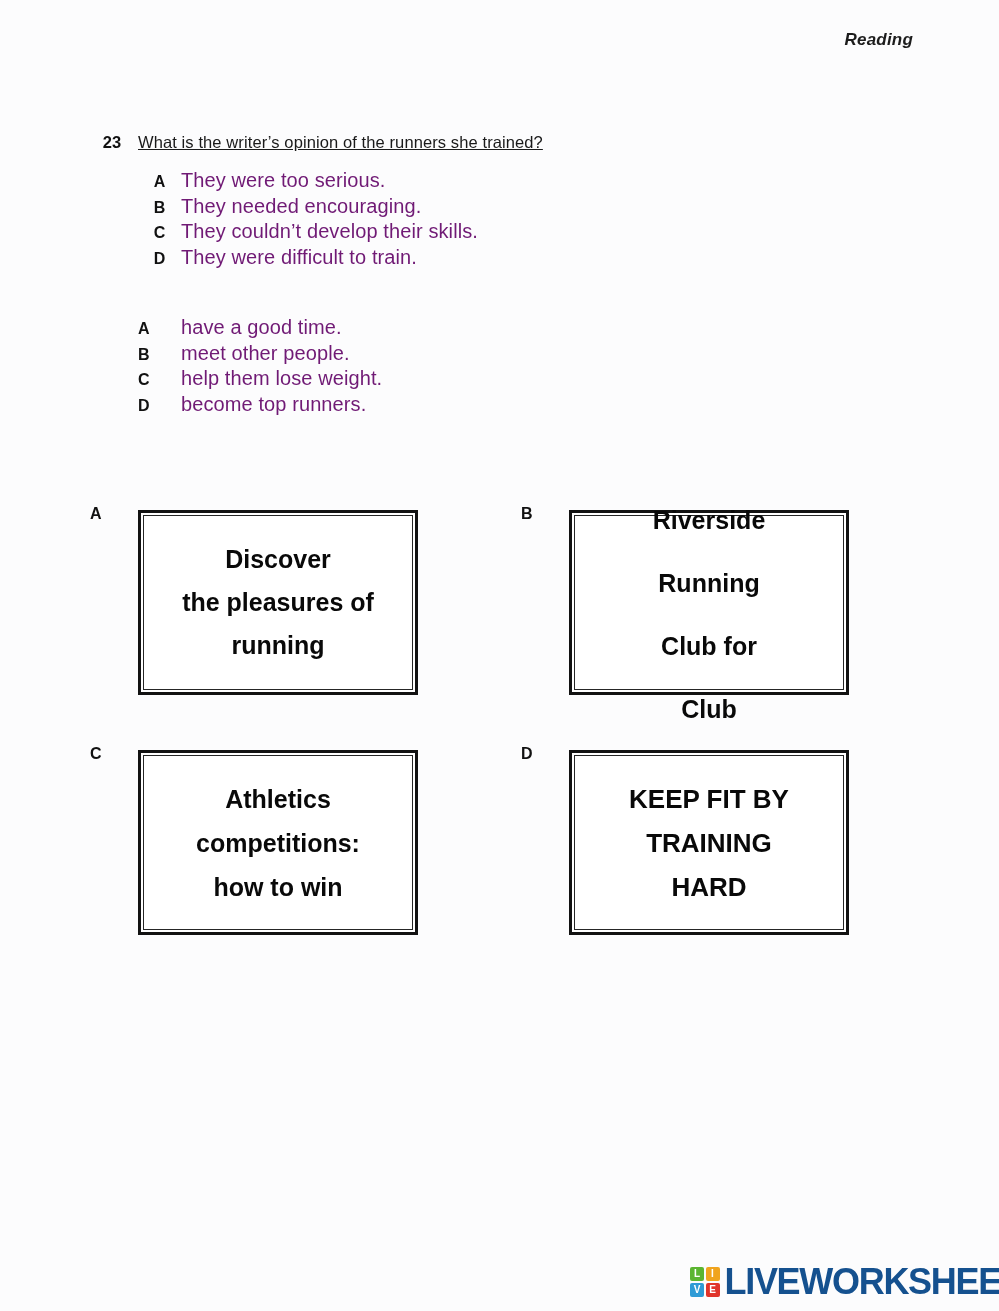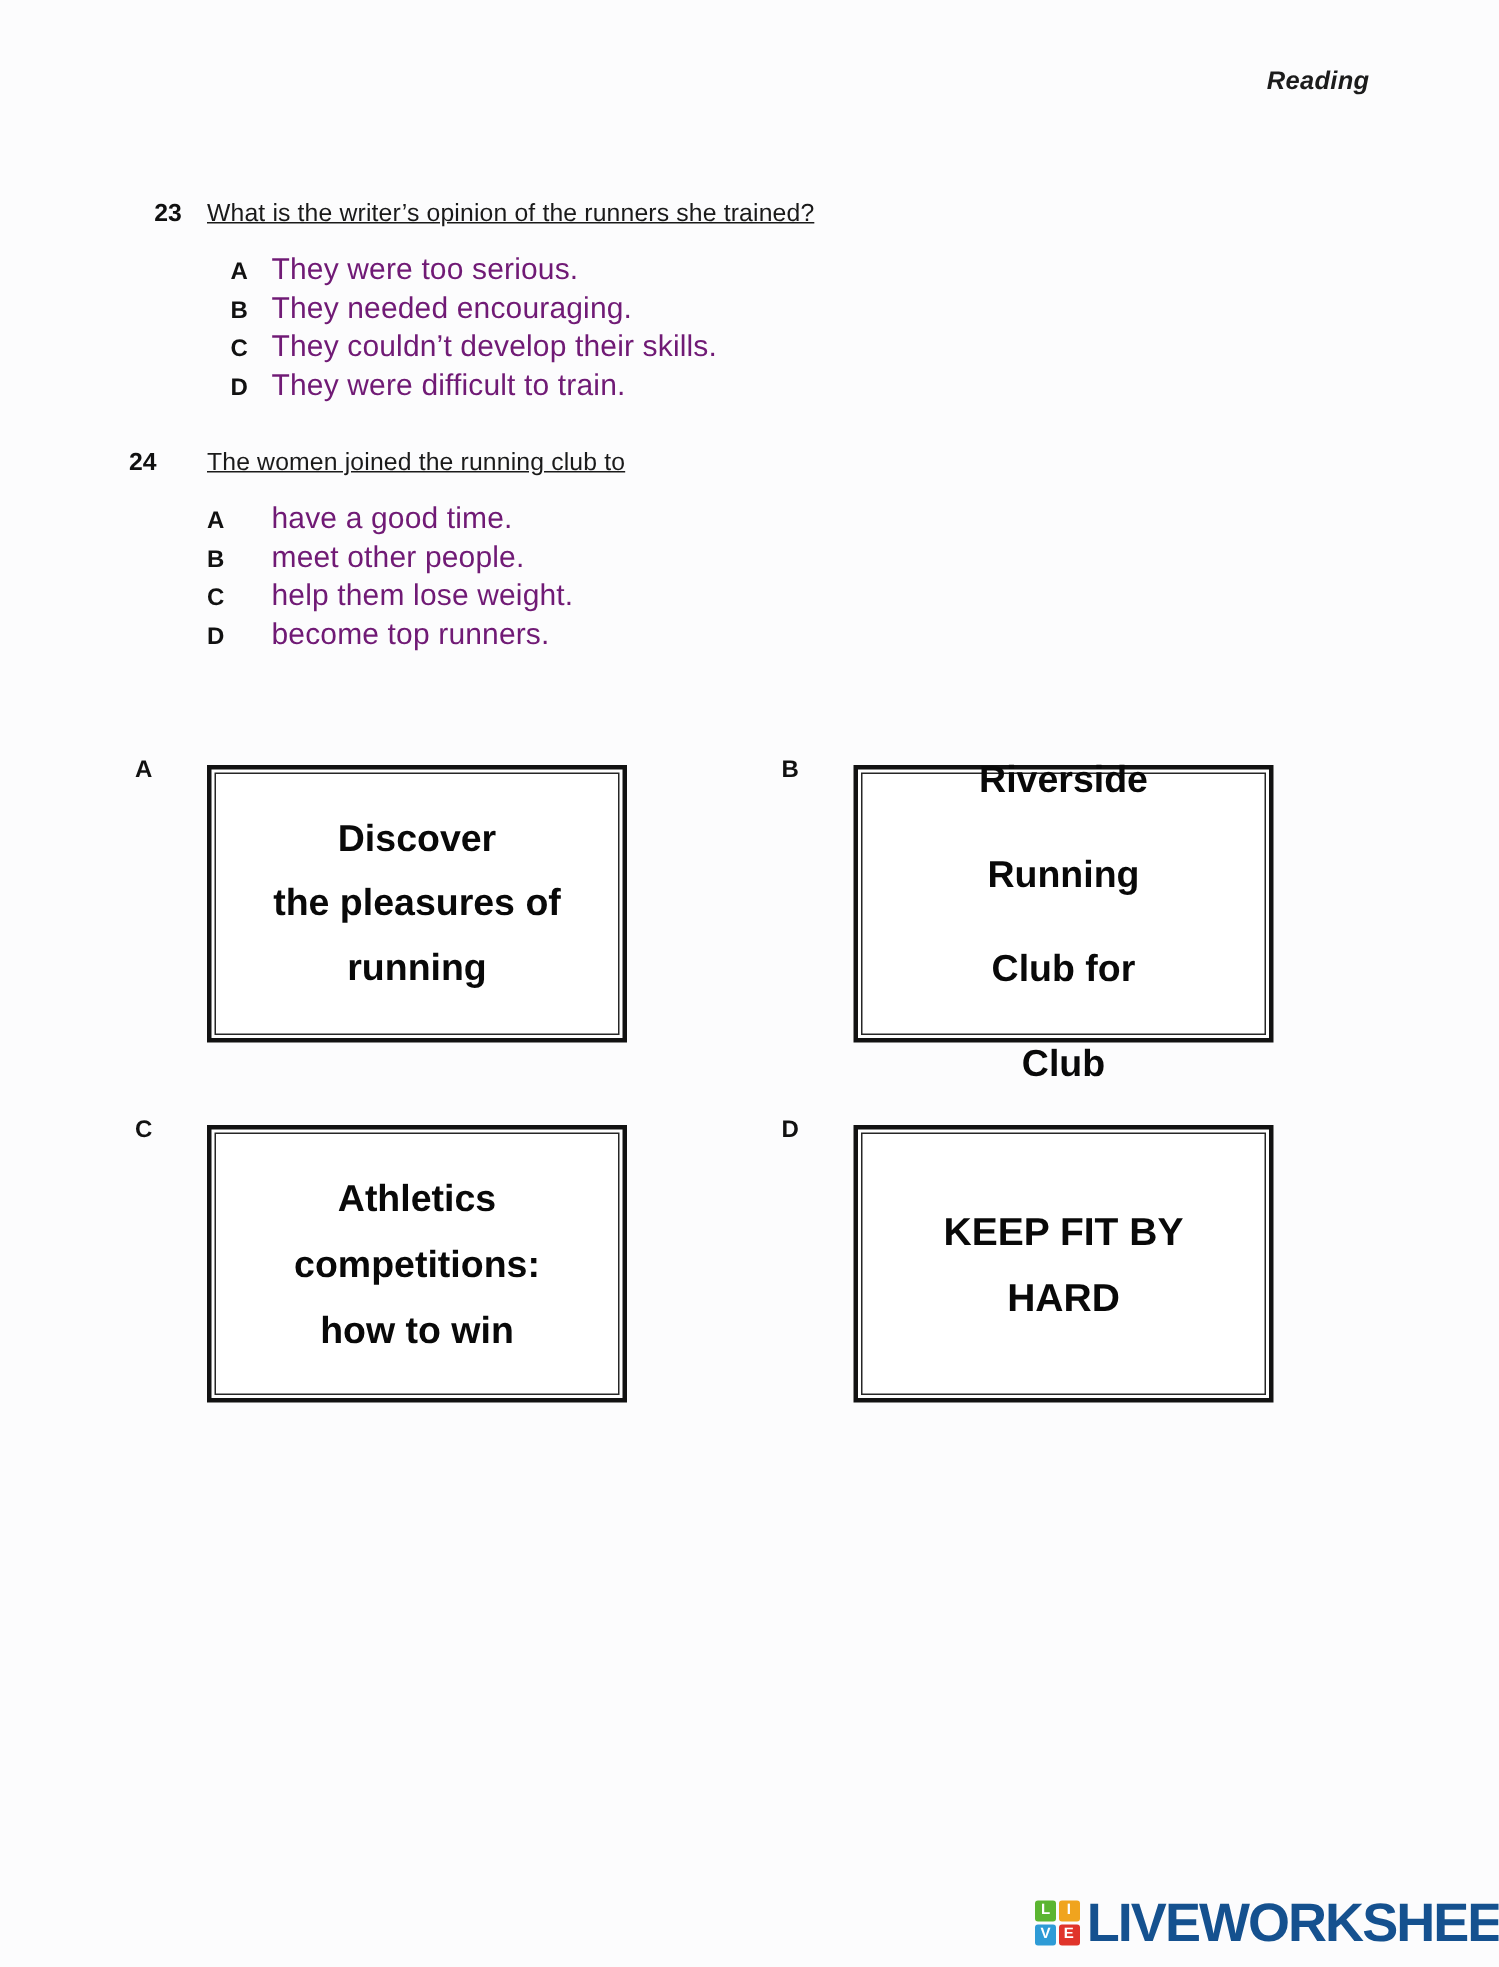--- a/index.html
+++ b/index.html
@@ -17,21 +17,21 @@
   }
 
   .page {
     position: absolute;
     inset: 0;
   }
 
   
   .header {
     position: absolute;
-    top: 44px;
+    top: 30px;
     right: 86px;
     font-style: italic;
     font-weight: 600;
     font-size: 17px;
     letter-spacing: 0.2px;
     color: #1c1c1c;
   }
 
   
   .question {
@@ -207,24 +207,20 @@
         <span class="opt-text">They couldn’t develop their skills.</span>
       </div>
       <div class="option">
         <span class="opt-letter">D</span>
         <span class="opt-text">They were difficult to train.</span>
       </div>
     </div>
   </div>
 
   <div class="question" id="q24">
-    <div class="q-head">
-      <span class="q-num">24</span>
-      <span class="q-text">The women joined the running club to</span>
-    </div>
     <div class="options">
       <div class="option">
         <span class="opt-letter">A</span>
         <span class="opt-text">have a good time.</span>
       </div>
       <div class="option">
         <span class="opt-letter">B</span>
         <span class="opt-text">meet other people.</span>
       </div>
       <div class="option">
@@ -273,20 +269,21 @@
           <div class="poster-line">how to win</div>
         </div>
       </div>
     </div>
 
     <div class="poster-cell" id="cell-d">
       <span class="poster-label">D</span>
       <div class="poster-box poster-d">
         <div class="poster-inner">
           <div class="poster-line">KEEP FIT BY</div>
+          <div class="poster-line">TRAINING</div>
           <div class="poster-line">HARD</div>
         </div>
       </div>
     </div>
 
   </div>
 
   <div class="lw-logo">
     <div class="lw-tiles">
       <span class="lw-tile green">L</span>

